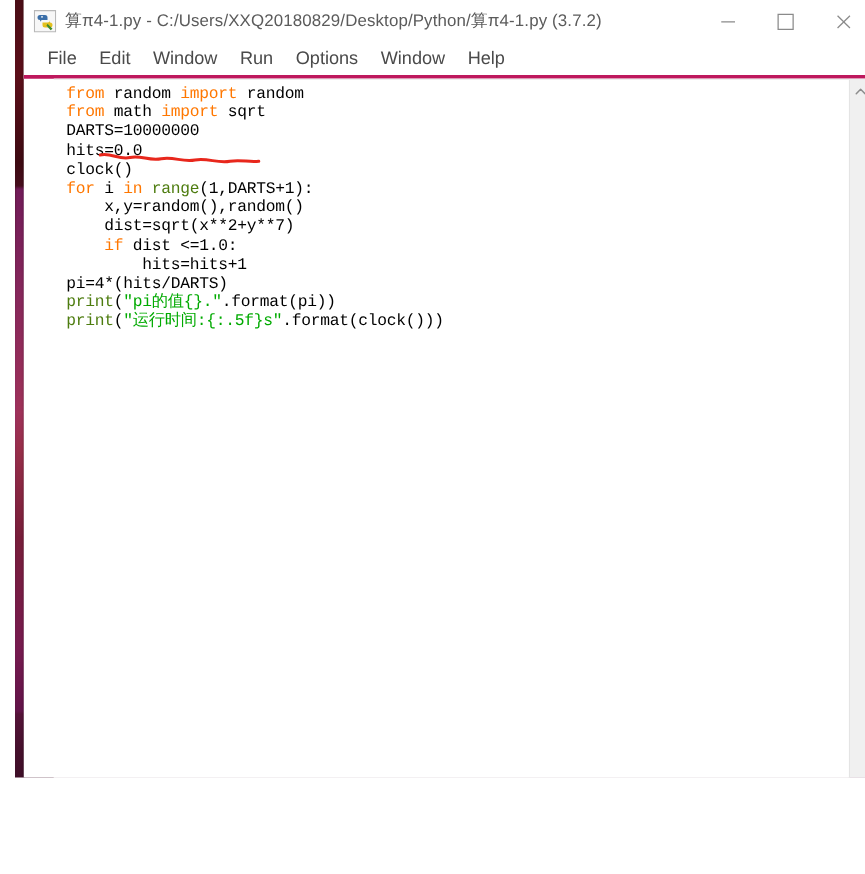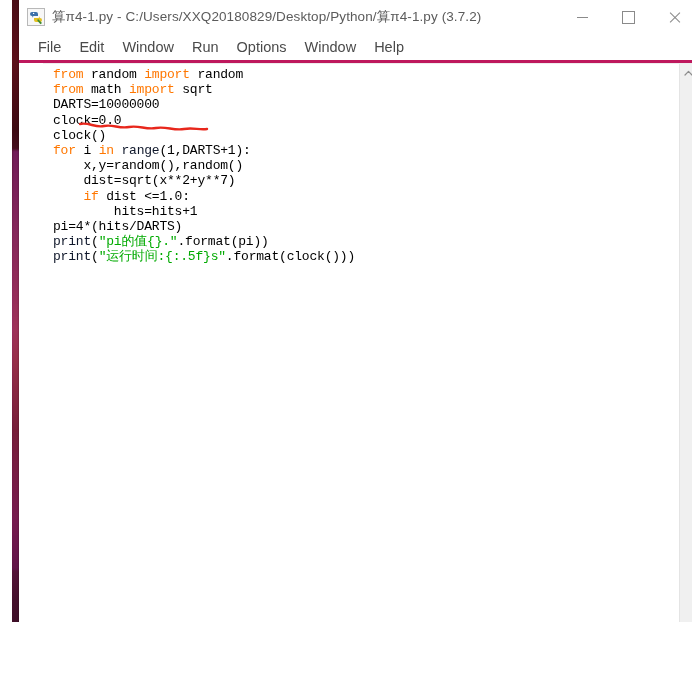--- a/index.html
+++ b/index.html
@@ -147,21 +147,21 @@
   pre.code {
     margin: 0;
     font-family: "Liberation Mono", "DejaVu Sans Mono", monospace;
     font-size: 13px;
     line-height: 15.2px;
     color: #000000;
     white-space: pre;
     letter-spacing: -0.2px;
   }
   .k-kw   { color: #ff7700; }       
-  .k-bi   { color: #0f172a; }       
+  .k-bi   { color: #4d7c0f; }       
   .k-str  { color: #00aa00; }
 
   
   .annotation {
     position: absolute;
     left: 36px;
     top: 55px;
     width: 130px;
     height: 16px;
     pointer-events: none;
@@ -248,21 +248,21 @@
       <div class="menu-item">Options</div>
       <div class="menu-item">Window</div>
       <div class="menu-item">Help</div>
     </div>
 
     <div class="editor-wrap">
       <div class="code-area">
         <pre class="code"><span><span class="k-kw">from</span> random <span class="k-kw">import</span> random
 </span><span><span class="k-kw">from</span> math <span class="k-kw">import</span> sqrt
 </span><span>DARTS=10000000
-</span><span>clock=0.0
+</span><span>hits=0.0
 </span><span>clock()
 </span><span><span class="k-kw">for</span> i <span class="k-kw">in</span> <span class="k-bi">range</span>(1,DARTS+1):
 </span><span>    x,y=random(),random()
 </span><span>    dist=sqrt(x**2+y**7)
 </span><span>    <span class="k-kw">if</span> dist &lt;=1.0:
 </span><span>        hits=hits+1
 </span><span>pi=4*(hits/DARTS)
 </span><span><span class="k-bi">print</span>(<span class="k-str">"pi的值{}."</span>.format(pi))
 </span><span><span class="k-bi">print</span>(<span class="k-str">"运行时间:{:.5f}s"</span>.format(clock()))</span></pre>
 

